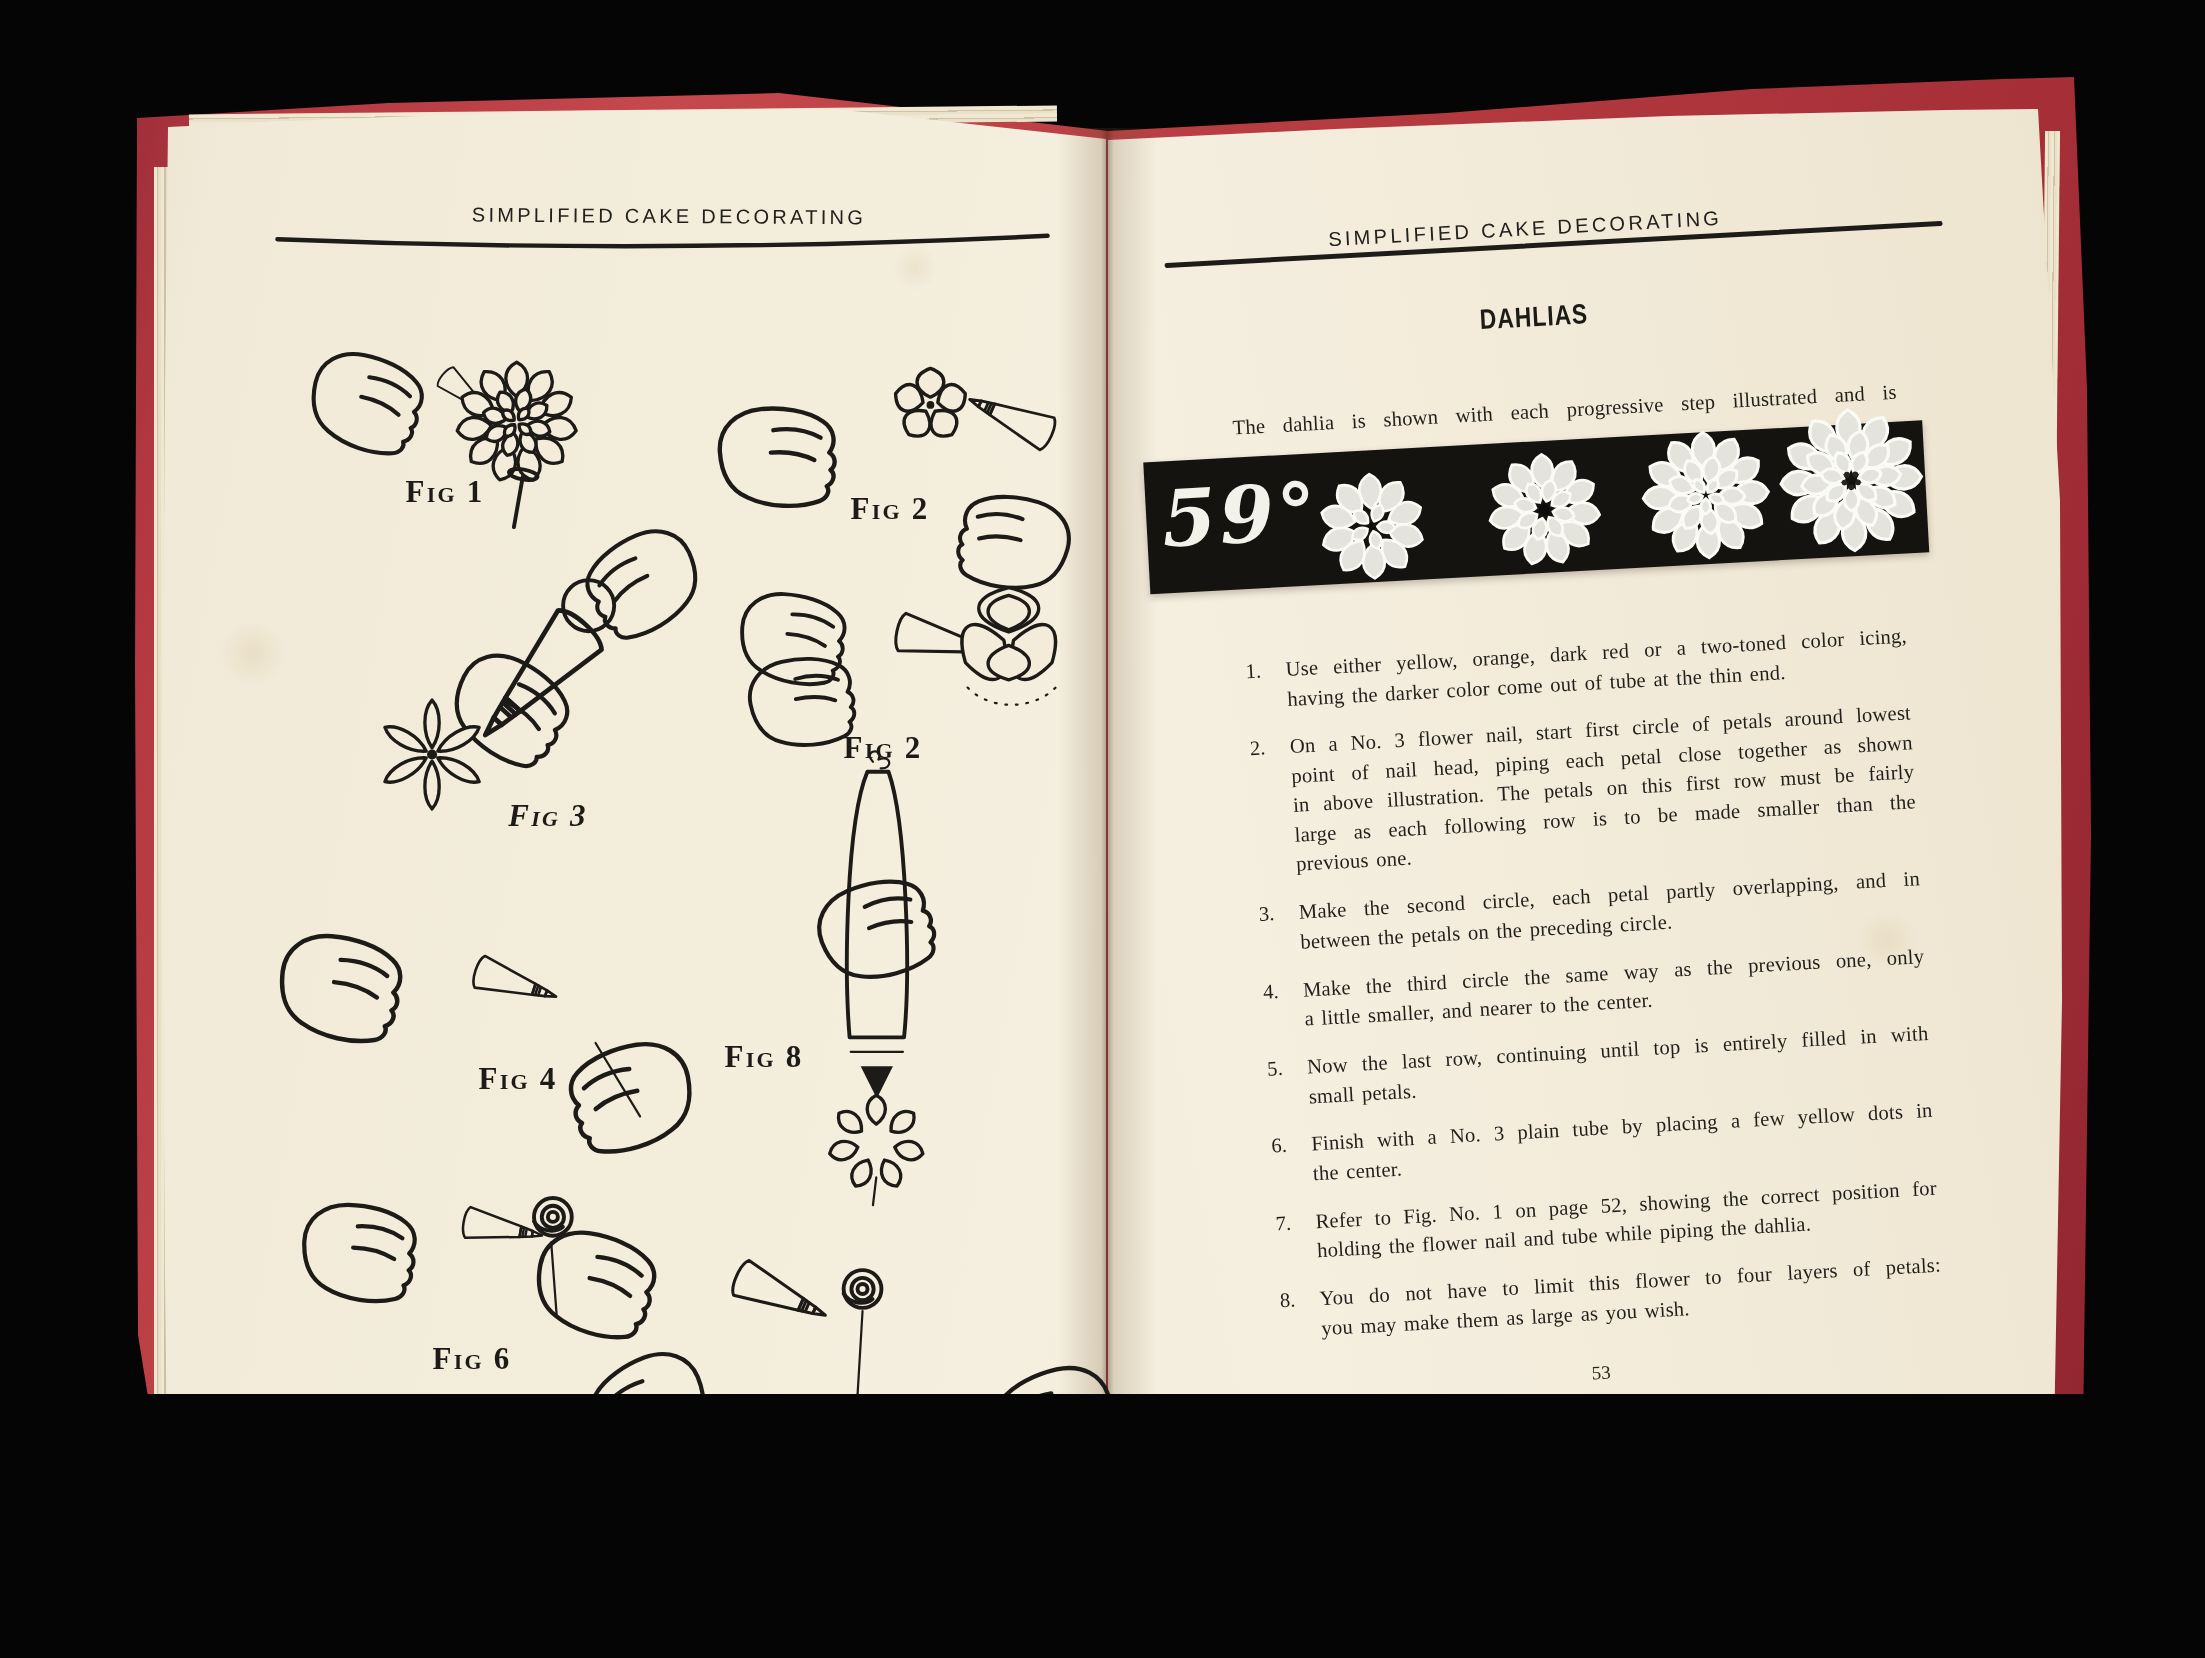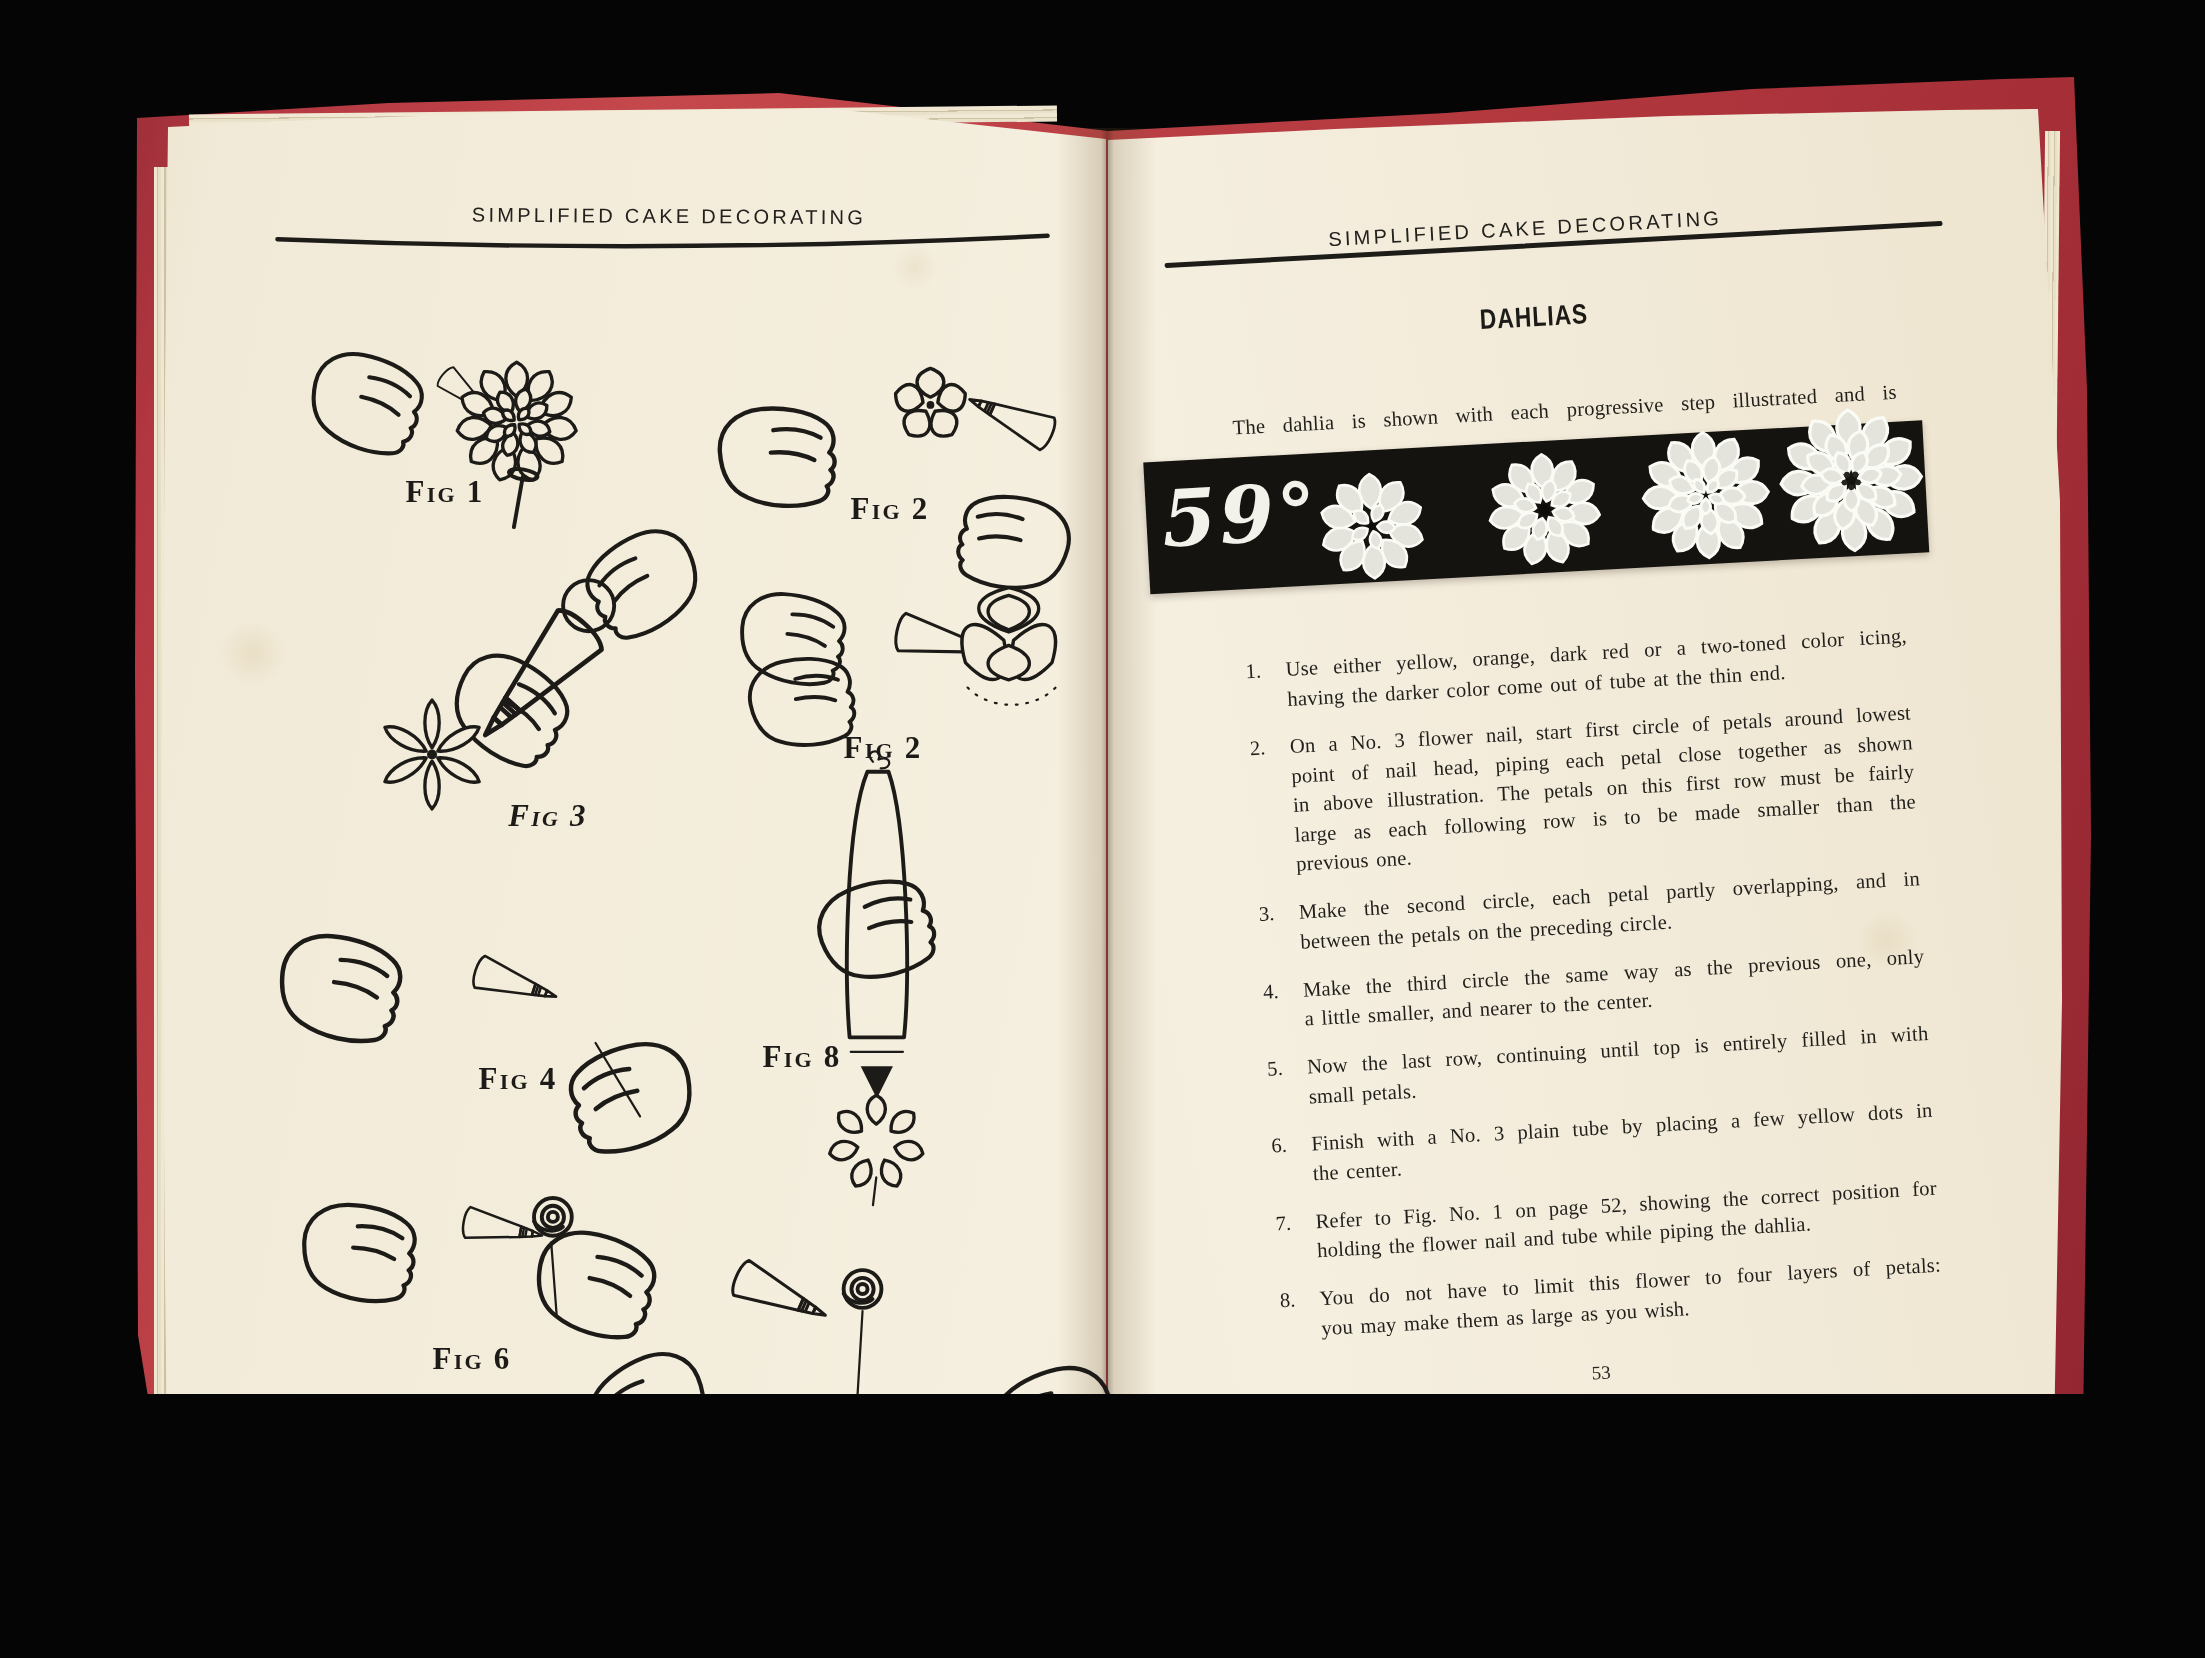--- a/index.html
+++ b/index.html
@@ -227,21 +227,21 @@
           <path d="M0 0C-21.84 -15.6 -21.84 -40.56 0 -52C21.84 -40.56 21.84 -15.6 0 0Z" transform="rotate(0) translate(0 -34)"></path>
           <path d="M0 0C-21.84 -15.6 -21.84 -40.56 0 -52C21.84 -40.56 21.84 -15.6 0 0Z" transform="rotate(51.42857142857143) translate(0 -34)"></path>
           <path d="M0 0C-21.84 -15.6 -21.84 -40.56 0 -52C21.84 -40.56 21.84 -15.6 0 0Z" transform="rotate(102.85714285714286) translate(0 -34)"></path>
           <path d="M0 0C-21.84 -15.6 -21.84 -40.56 0 -52C21.84 -40.56 21.84 -15.6 0 0Z" transform="rotate(154.28571428571428) translate(0 -34)"></path>
           <path d="M0 0C-21.84 -15.6 -21.84 -40.56 0 -52C21.84 -40.56 21.84 -15.6 0 0Z" transform="rotate(205.71428571428572) translate(0 -34)"></path>
           <path d="M0 0C-21.84 -15.6 -21.84 -40.56 0 -52C21.84 -40.56 21.84 -15.6 0 0Z" transform="rotate(257.14285714285717) translate(0 -34)"></path>
           <path d="M0 0C-21.84 -15.6 -21.84 -40.56 0 -52C21.84 -40.56 21.84 -15.6 0 0Z" transform="rotate(308.57142857142856) translate(0 -34)"></path>
         </g>
       <path class="thin" d="M256 792l-6 50"></path>
     </svg>
-    <div class="abs fig-label" style="left:802px;top:1039px;transform:translateX(-50%);">Fig 8</div>
+    <div class="abs fig-label" style="left:764px;top:1039px;transform:translateX(-50%);">Fig 8</div>
 
     <svg class="fig-art" style="left:300px;top:1138px;" width="378" height="250" viewBox="0 0 680 450">
       <use href="#hand" transform="translate(12,82) rotate(6) scale(1.08)"></use>
       <use href="#cone" transform="translate(302,152) rotate(10) scale(0.64)"></use>
       <use href="#rose" transform="translate(455,142)"></use>
       <path class="thin" d="M452 188l10 134"></path>
       <use href="#hand" transform="translate(676,334) scale(-1.08,1.08) rotate(26)"></use>
     </svg>
     <div class="abs fig-label" style="left:472px;top:1341px;transform:translateX(-50%);">Fig 6</div>
 

